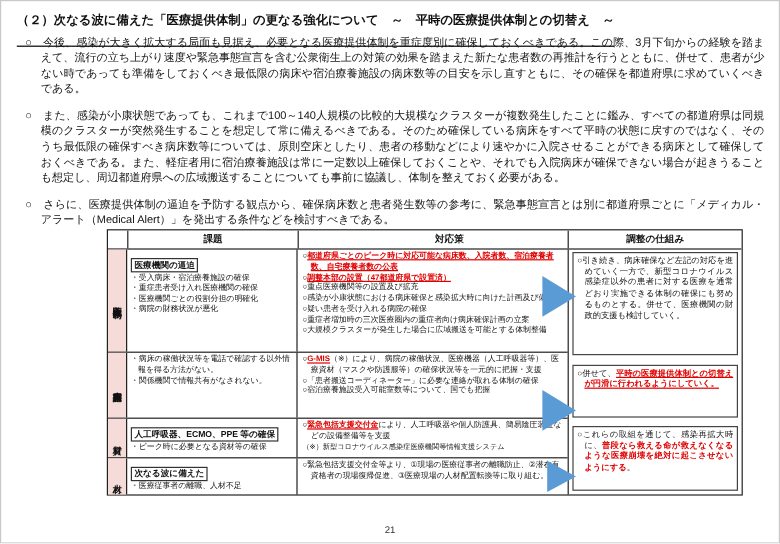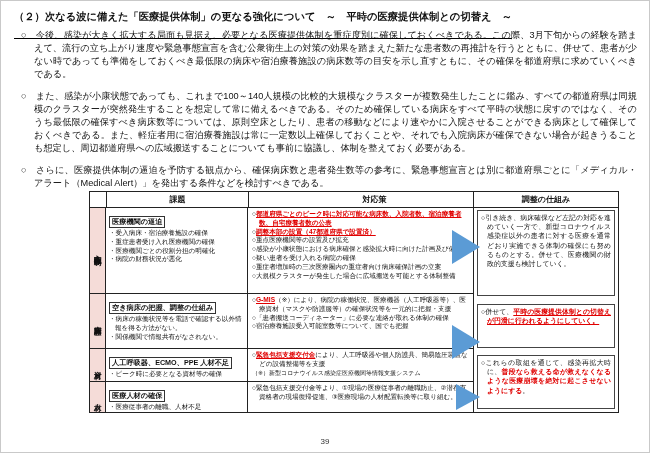--- a/index.html
+++ b/index.html
@@ -139,55 +139,54 @@
               <div class="measure"><span class="s-plain">○重症者増加時の三次医療圏内の重症者向け病床確保計画の立案</span></div>
               <div class="measure"><span class="s-plain">○大規模クラスターが発生した場合に広域搬送を可能とする体制整備</span></div>
             </div>
         </div>
 
         <div class="trow row-2">
           <div class="cat">
             <span class="cat-label">病床調整</span>
           </div>
           <div class="issue">
-            <span class="issue-title">空き病床の把握、調整の仕組み</span>
             <div class="issue-items">
                 <div class="issue-item">・病床の稼働状況等を電話で確認する以外情報を得る方法がない。</div>
                 <div class="issue-item">・関係機関で情報共有がなされない。</div>
               </div>
           </div>
           <div class="measures-cell">
               <div class="measure"><span class="s-plain">○</span><span class="s-red-underline">G-MIS</span><span class="s-plain">（※）により、病院の稼働状況、医療機器（人工呼吸器等）、医療資材（マスクや防護服等）の確保状況等を一元的に把握・支援</span></div>
               <div class="measure"><span class="s-plain">○「患者搬送コーディネーター」に必要な連絡が取れる体制の確保</span></div>
               <div class="measure"><span class="s-plain">○宿泊療養施設受入可能室数等について、国でも把握</span></div>
             </div>
         </div>
 
         <div class="trow row-3">
           <div class="cat">
             <span class="cat-label">資材</span>
           </div>
           <div class="issue">
-            <span class="issue-title">人工呼吸器、ECMO、PPE 人材不足</span>
+            <span class="issue-title">人工呼吸器、ECMO、PPE 等の確保</span>
             <div class="issue-items">
                 <div class="issue-item">・ピーク時に必要となる資材等の確保</div>
               </div>
           </div>
           <div class="measures-cell">
               <div class="measure"><span class="s-plain">○</span><span class="s-red-underline">緊急包括支援交付金</span><span class="s-plain">により、人工呼吸器や個人防護具、簡易陰圧装置などの設備整備等を支援</span></div>
               <div class="measure"><span class="s-note">（※）新型コロナウイルス感染症医療機関等情報支援システム</span></div>
             </div>
         </div>
 
         <div class="trow row-4">
           <div class="cat">
             <span class="cat-label">人材</span>
           </div>
           <div class="issue">
-            <span class="issue-title">医療人材の確保</span>
+            <span class="issue-title">次なる波に備えた</span>
             <div class="issue-items">
                 <div class="issue-item">・医療従事者の離職、人材不足</div>
               </div>
           </div>
           <div class="measures-cell">
               <div class="measure"><span class="s-plain">○緊急包括支援交付金等より、①現場の医療従事者の離職防止、②潜在有資格者の現場復帰促進、③医療現場の人材配置転換等に取り組む。</span></div>
             </div>
         </div>
 
       </div>
@@ -197,15 +196,15 @@
         <div class="dir-box dir-box-2"><span class="s-plain">○併せて、</span><span class="s-red-underline">平時の医療提供体制との切替えが円滑に行われるようにしていく。</span></div>
         <div class="dir-box dir-box-3"><span class="s-plain">○これらの取組を通じて、感染再拡大時に、</span><span class="s-red-bold">普段なら救える命が救えなくなるような医療崩壊を絶対に起こさせないようにする</span><span class="s-plain">。</span></div>
       </div>
     </div>
 
     <div class="arrow arrow-1"></div>
     <div class="arrow arrow-2"></div>
     <div class="arrow arrow-3"></div>
   </div>
 
-  <div class="page-number">39</div>
+  <div class="page-number">21</div>
 
 </div>
 
 </body></html>

